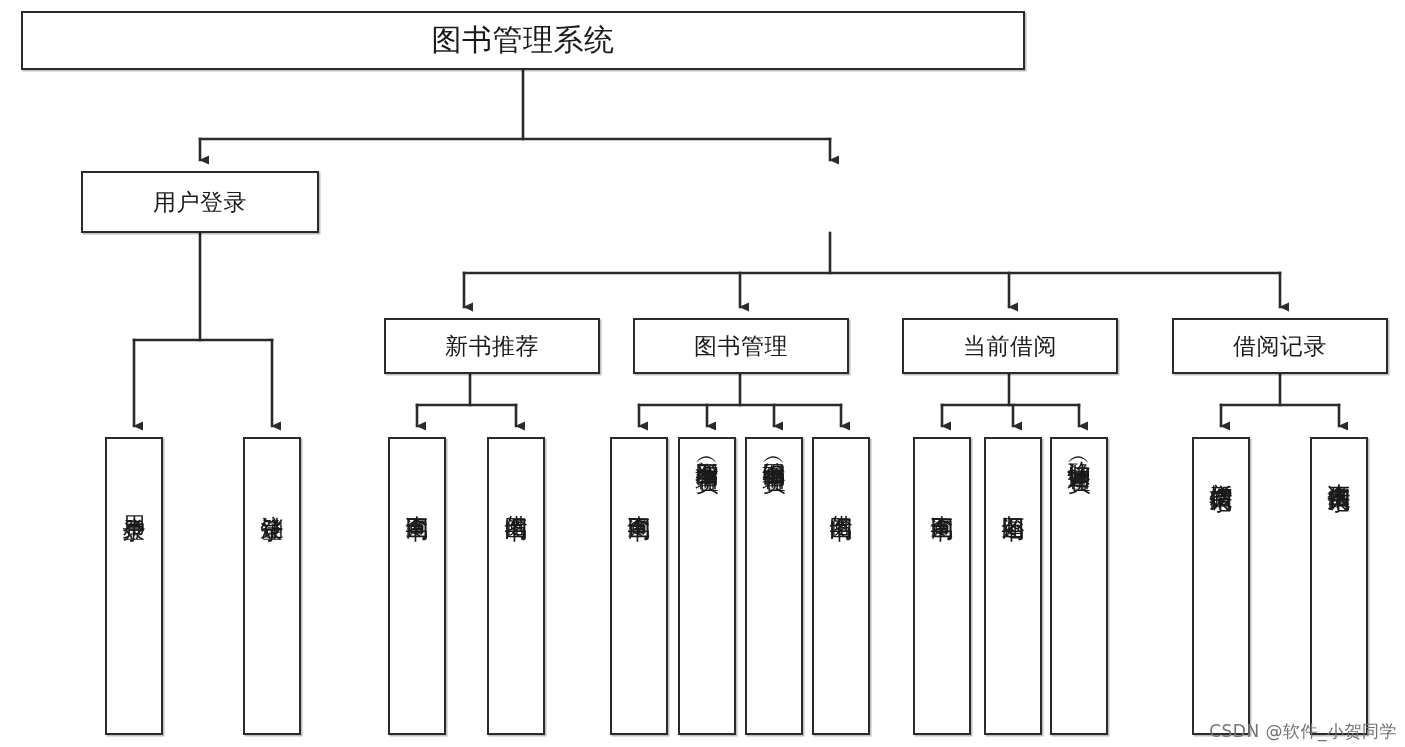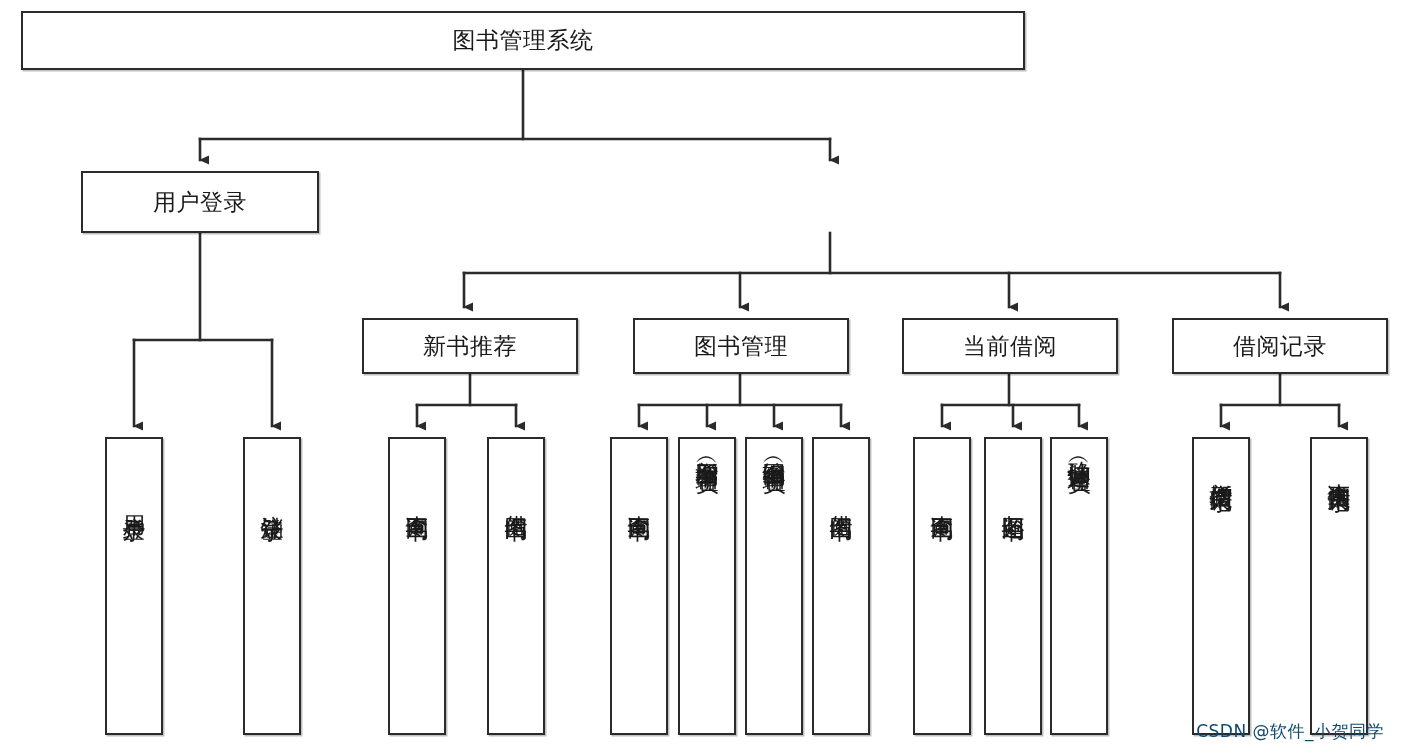--- a/index.html
+++ b/index.html
@@ -37,42 +37,42 @@
   .node .label {
     color: #1a1a1a;
     text-align: center;
     line-height: 1.08;
     letter-spacing: 0.5px;
   }
   .node.horizontal .label {
     font-size: 23px;
   }
   .node.root .label {
-    font-size: 23px;
+    font-size: 30px;
   }
   .node.vertical {
     align-items: flex-start;
     justify-content: center;
     padding-top: 0;
   }
   .node.vertical .label {
     writing-mode: vertical-rl;
     text-orientation: upright;
     font-size: 23px;
     line-height: 1.18;
     letter-spacing: 1.5px;
     white-space: nowrap;
     display: block;
   }
   .watermark {
     position: absolute;
-    right: 21px;
+    right: 8px;
     bottom: 4px;
     font-size: 17px;
-    color: #0c4a6e;
+    color: #737373;
     letter-spacing: 0.5px;
     white-space: nowrap;
     pointer-events: none;
   }
 </style>
 </head>
 <body>
 
 <div id="diagram-root">
 
@@ -129,21 +129,21 @@
   </svg>
 
   <div class="node root horizontal" style="left:21px; top:11px; width:1004px; height:59px;">
     <span class="label">图书管理系统</span>
   </div>
 
   <div class="node horizontal" style="left:81px; top:171px; width:238px; height:62px;">
     <span class="label">用户登录</span>
   </div>
 
-  <div class="node horizontal" style="left:362px; top:318px; width:216px; height:56px;">
+  <div class="node horizontal" style="left:384px; top:318px; width:216px; height:56px;">
     <span class="label">新书推荐</span>
   </div>
   <div class="node horizontal" style="left:633px; top:318px; width:216px; height:56px;">
     <span class="label">图书管理</span>
   </div>
   <div class="node horizontal" style="left:902px; top:318px; width:216px; height:56px;align-items:center;">
     <span class="label">当前借阅</span>
   </div>
   <div class="node horizontal" style="left:1172px; top:318px; width:216px; height:56px;">
     <span class="label">借阅记录</span>

